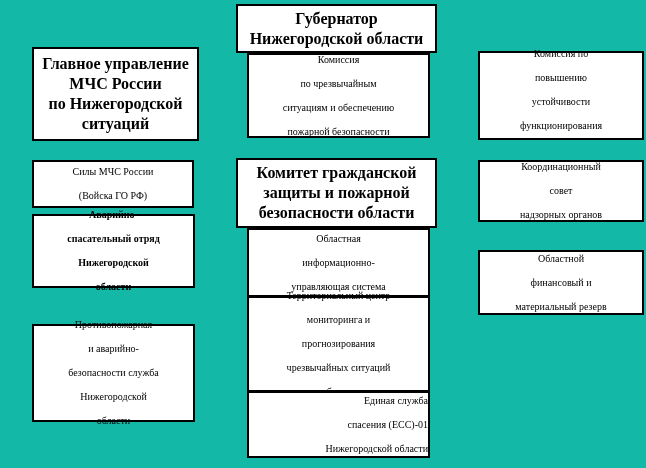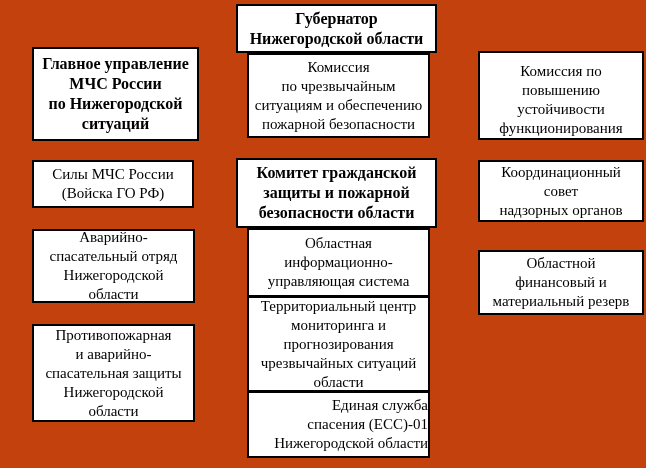--- a/index.html
+++ b/index.html
@@ -4,56 +4,56 @@
 <style>
   html, body {
     margin: 0;
     padding: 0;
     background: #000000;
   }
   .canvas {
     position: relative;
     width: 646px;
     height: 468px;
-    background: #c2410c;
+    background: #14b8a6;
     overflow: hidden;
     font-family: "Liberation Serif", "DejaVu Serif", serif;
   }
   .box {
     position: absolute;
     box-sizing: border-box;
     background: #ffffff;
     border: 2px solid #000000;
     color: #000000;
     display: flex;
     align-items: center;
     justify-content: center;
     text-align: center;
-    font-size: 15px;
-    line-height: 19px;
+    font-size: 10px;
+    line-height: 24px;
   }
   .box .label {
     white-space: pre-line;
     display: block;
     width: 100%;
   }
   .box.bold {
     font-weight: 700;
     font-size: 16px;
     line-height: 20px;
   }
   
   .n-governor           { left: 236px; top: 4px;   width: 201px; height: 49px; }
   .n-emergency-comm     { left: 247px; top: 53px;  width: 183px; height: 85px; }
   .n-stability-comm     { left: 478px; top: 51px;  width: 166px; height: 89px; align-items: flex-end; }
   .n-mchs-main          { left: 32px;  top: 47px;  width: 167px; height: 94px; }
   .n-mchs-forces        { left: 32px;  top: 160px; width: 162px; height: 48px; }
   .n-committee          { left: 236px; top: 158px; width: 201px; height: 70px; }
   .n-coord-council      { left: 478px; top: 160px; width: 166px; height: 62px; }
-  .n-rescue-squad       { left: 32px;  top: 229px; width: 163px; height: 74px; }
+  .n-rescue-squad       { left: 32px;  top: 214px; width: 163px; height: 74px; font-weight: bold; }
   .n-info-system        { left: 247px; top: 228px; width: 183px; height: 69px; }
   .n-fin-reserve        { left: 478px; top: 238px; width: 166px; height: 65px; margin-top: 12px; }
   .n-fire-service       { left: 32px;  top: 324px; width: 163px; height: 98px; }
   .n-monitoring         { left: 247px; top: 296px; width: 183px; height: 96px; }
   .n-unified-rescue     { left: 247px; top: 391px; width: 183px; height: 67px; text-align: right; }
 </style>
 </head>
 <body>
 
 <div class="canvas">
@@ -116,21 +116,21 @@
 
   <div class="box n-fin-reserve">
     <span class="label">Областной
 финансовый и
 материальный резерв</span>
   </div>
 
   <div class="box n-fire-service">
     <span class="label">Противопожарная
 и аварийно-
-спасательная защиты
+безопасности служба
 Нижегородской
 области</span>
   </div>
 
   <div class="box n-monitoring">
     <span class="label">Территориальный центр
 мониторинга и
 прогнозирования
 чрезвычайных ситуаций
 области</span>

